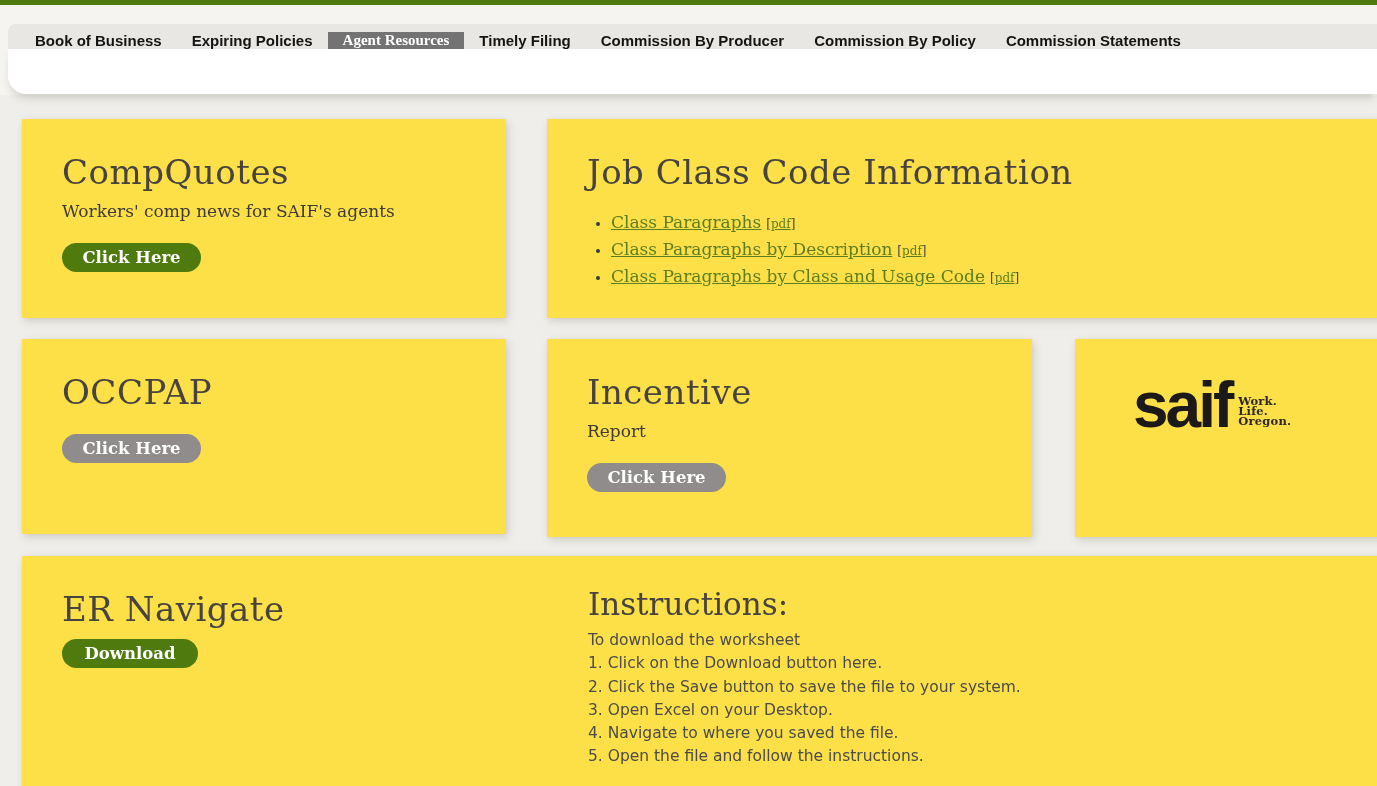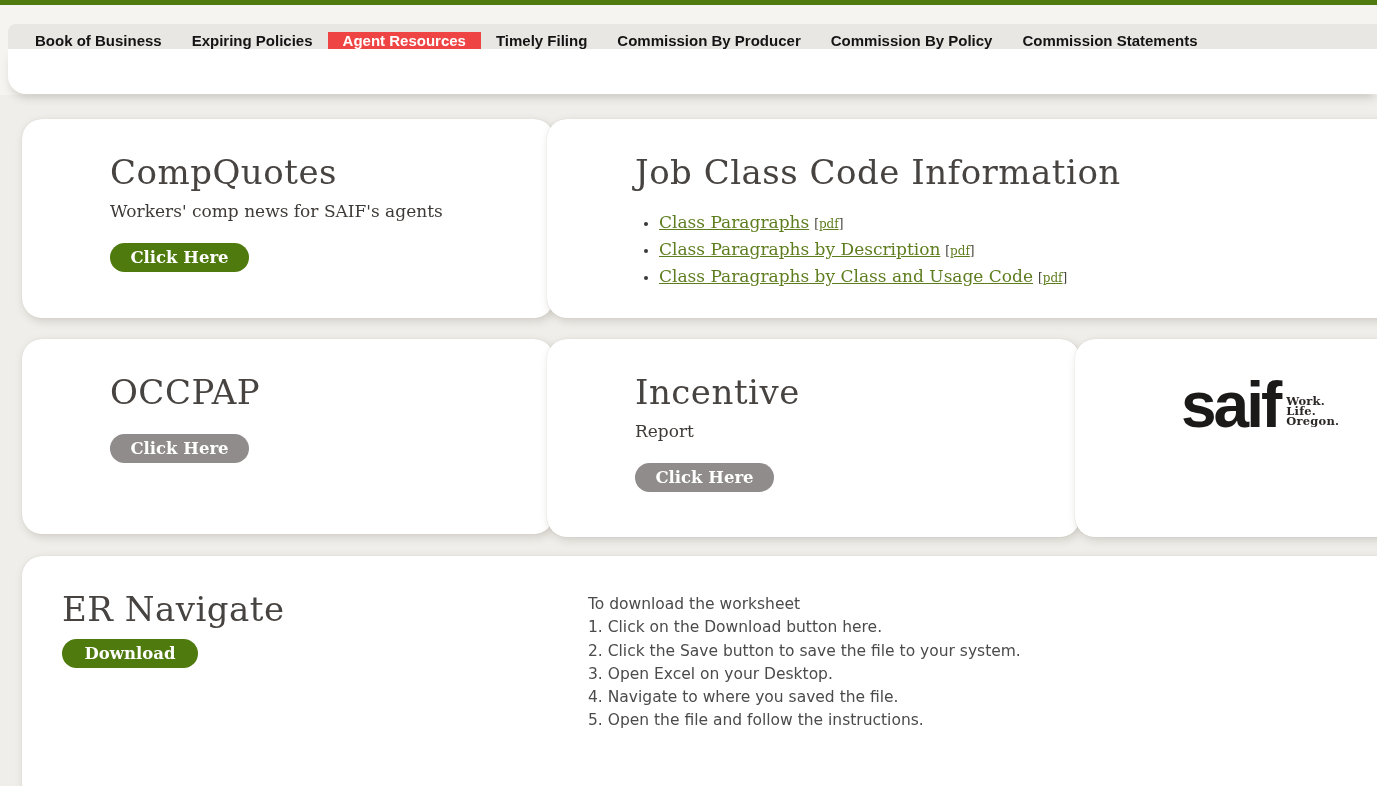--- a/index.html
+++ b/index.html
@@ -7,27 +7,27 @@
 
   .stage { position:relative; width:1377px; height:786px; background:#f0eeea; overflow:hidden; }
 
   .top-strip { position:absolute; left:0; top:0; width:100%; height:5px; background:#4e7a0e; }
   .header-band { position:absolute; left:0; top:5px; width:100%; height:90px; background:#f6f4f0; }
 
   .tabbar { position:absolute; left:8px; top:24px; right:0; height:33px; background:#e9e7e3;
             border-radius:8px 0 0 0; display:flex; align-items:center; padding-left:12px;
             font-weight:700; font-size:15px; color:#141414; }
   .tab { display:flex; align-items:center; padding:0 15px; white-space:nowrap; cursor:pointer; }
-  .tab.active { background:#ef4444; color:#ffffff; }
+  .tab.active { background:#737373; color:#ffffff;font-family:Liberation Serif, serif; }
 
   .header-panel { position:absolute; left:8px; top:49px; right:0; height:45px; background:#ffffff;
                   border-radius:0 0 0 18px; box-shadow:0 6px 8px -3px rgba(95,90,80,0.28); }
 
-  .card { position:absolute; background:#ffffff; border-radius:20px;
-          box-shadow:2px 3px 8px rgba(140,134,122,0.32), 0 0 1px rgba(120,115,105,0.25);padding-left:48px; }
+  .card { position:absolute; background:#fde047; border-radius:2px;
+          box-shadow:2px 3px 8px rgba(140,134,122,0.32), 0 0 1px rgba(120,115,105,0.25); }
 
   #card-compquotes { left:22px;  top:119px; width:484px;  height:199px; }
   #card-jobclass   { left:547px; top:119px; width:845px;  height:199px; }
   #card-occpap     { left:22px;  top:339px; width:484px;  height:195px; }
   #card-incentive  { left:547px; top:339px; width:485px;  height:198px; }
   #card-saif       { left:1075px;top:339px; width:330px;  height:198px; }
   #card-worksheet  { left:22px;  top:556px; width:1370px; height:248px; }
 
   .card-pad { padding:34px 40px 0 40px; }
   .card-title { margin:0; font-family:"DejaVu Serif", serif; font-weight:400; font-size:34px;
@@ -133,20 +133,21 @@
       </div>
     </div>
   </section>
 
   <section class="card" id="card-worksheet">
     <div class="ws-left">
       <h2 class="card-title">ER Navigate</h2>
       <button class="pill green">Download</button>
     </div>
     <div class="instructions">
+      <h2 class="instr-title">Instructions:</h2>
       <div class="instr-lines">
         <div>To download the worksheet</div>
         <div>1. Click on the Download button here.</div>
         <div>2. Click the Save button to save the file to your system.</div>
         <div>3. Open Excel on your Desktop.</div>
         <div>4. Navigate to where you saved the file.</div>
         <div>5. Open the file and follow the instructions.</div>
       </div>
     </div>
   </section>

